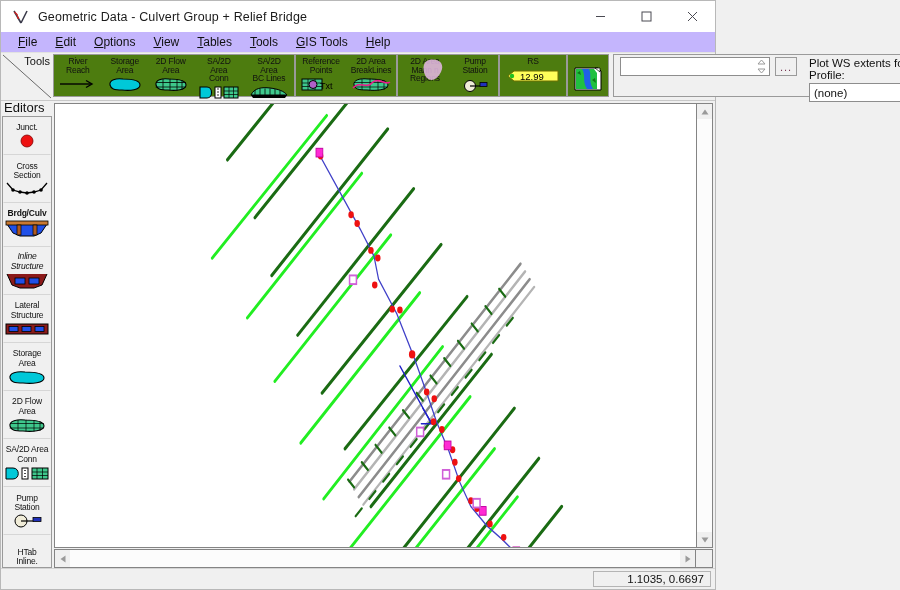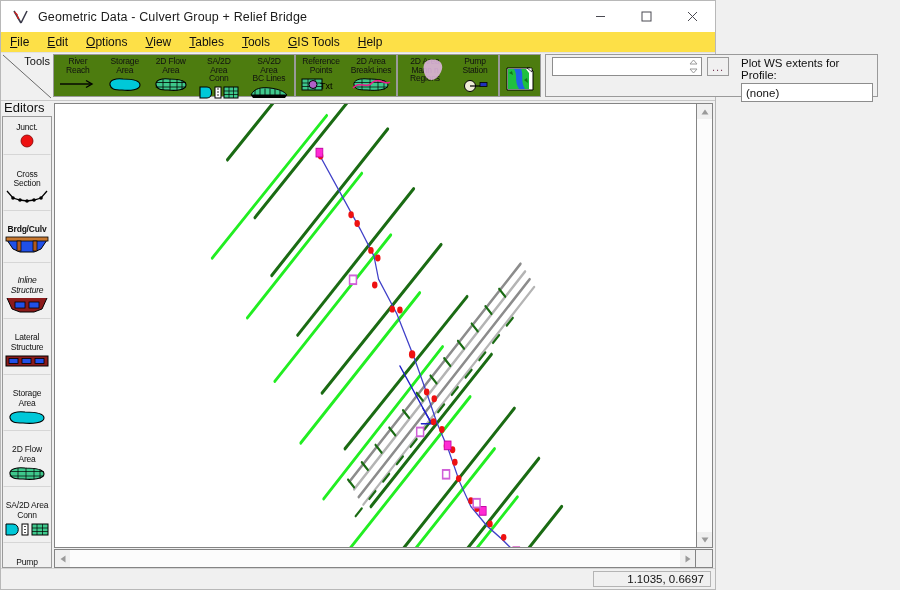--- a/index.html
+++ b/index.html
@@ -28,22 +28,22 @@
   }
   .win-buttons{position:absolute;right:0;top:0;height:31px;display:flex;}
   .win-btn{
     width:46px;height:31px;display:flex;align-items:center;justify-content:center;
     color:#4a4a52;
   }
   .win-btn svg{display:block;}
 
   
   .menubar{
-    height:20px;min-height:20px;background:#fde047;
-    display:flex;align-items:center;
+    height:20px;min-height:20px;background:#c4b5fd;
+    display:flex;align-items:center;padding-left:8px;
     border-bottom:1px solid #e2e2e2;
   }
   .menu-item{
     font-size:12px;color:#101010;padding:0 9px;height:18px;line-height:18px;
     white-space:nowrap;
   }
   .menu-item u{text-decoration:underline;}
 
   
   .toolbar{
@@ -116,21 +116,21 @@
   .sidebar{
     width:52px;min-width:52px;background:#f0f0f0;display:flex;flex-direction:column;
     position:relative;
   }
   .editors-lbl{
     font-size:13px;color:#111;padding:0 0 1px 3px;height:14px;line-height:13px;
   }
   .side-stack{
     flex:1;border:1px solid #9a9a9a;border-right:1px solid #9a9a9a;
     background:#f0f0f0;display:flex;flex-direction:column;box-sizing:border-box;
-    margin:0 1px 0 1px;overflow:hidden;gap:8px;
+    margin:0 1px 0 1px;overflow:hidden;
   }
   .sbtn{
     box-sizing:border-box;border:1px solid transparent;
     display:flex;flex-direction:column;align-items:center;justify-content:center;
     padding:2px 0 2px 0;border-bottom:1px solid #d6d6d6;
   }
   .sbtn .cap{
     font-size:8.5px;line-height:9.2px;color:#111;text-align:center;
     white-space:pre-line;letter-spacing:-.2px;
   }
@@ -350,20 +350,32 @@
             <circle cx="13" cy="9" r="5.5" fill="#f0ecd8" stroke="#000" stroke-width="1"></circle>
             <path d="M13 9 H24" stroke="#000" stroke-width="1.2"></path>
             <rect x="23" y="5.5" width="7" height="4" fill="#2030b8" stroke="#000" stroke-width=".8"></rect>
           </svg>
         </div>
       </div>
     </div>
 
     <div class="tb-sep"></div>
 
+    <div class="tb-group">
+      <div class="tbtn" style="min-width:62px;">
+        <div class="cap">RS</div>
+        <div class="gfx">
+          <svg width="58" height="16" viewBox="0 0 58 16">
+            <path d="M10 3 H54 V13 H10 L4 8 Z" fill="#ffff5a" stroke="#707000" stroke-width="1"></path>
+            <circle cx="8" cy="8" r="2.2" fill="#20c020"></circle>
+            <text x="16" y="12" font-size="9.5" font-family="Liberation Sans, sans-serif" fill="#000">12.99</text>
+          </svg>
+        </div>
+      </div>
+    </div>
 
     <div class="tb-sep"></div>
 
     <div class="tb-group">
       <div class="tbtn" style="min-width:40px;justify-content:center;">
         <div class="gfx" style="margin-top:6px;">
           <svg width="30" height="26" viewBox="0 0 30 26">
             <path d="M2 2 H25 L28 5 V24 H2 Z" fill="#ffffff" stroke="#000" stroke-width="1"></path>
             <path d="M3 3 H15 V23 H3 Z" fill="#20c040"></path>
             <path d="M16 3 H21 L24 7 V23 H16 Z" fill="#20c040"></path>

